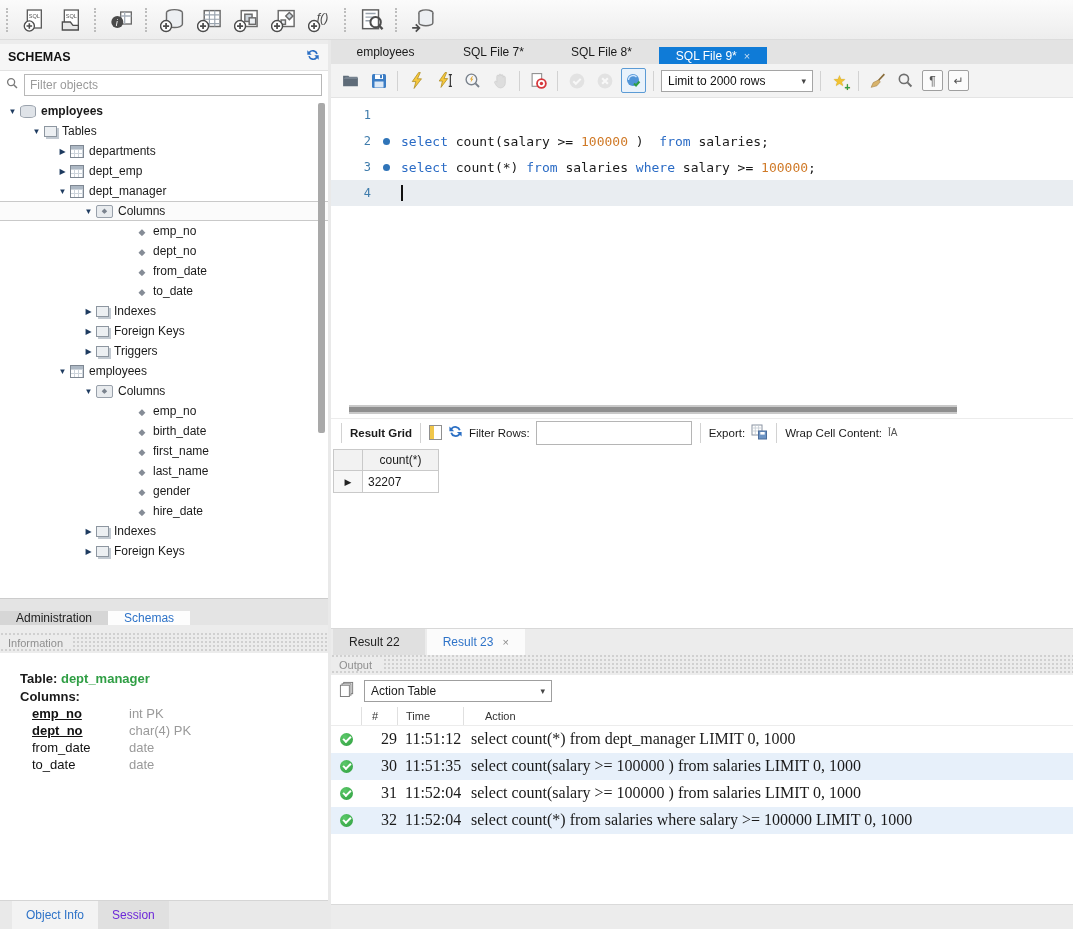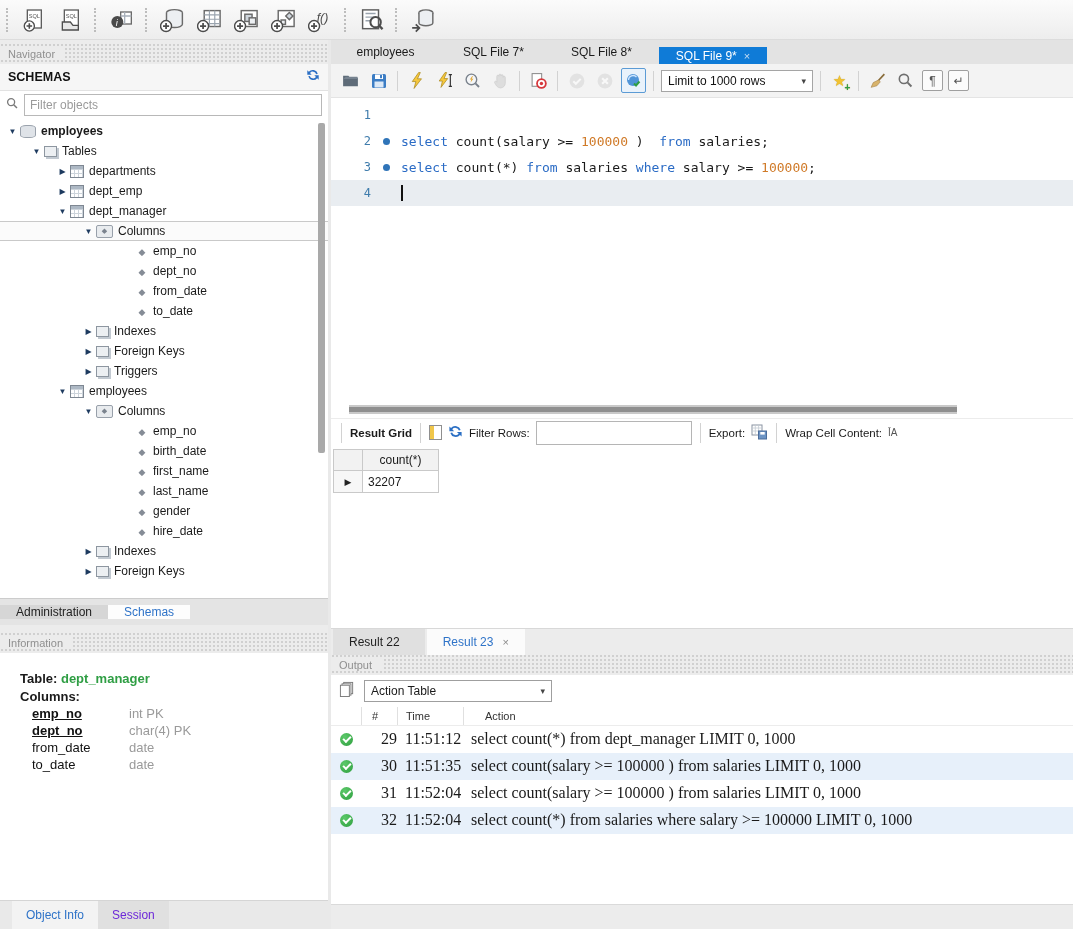--- a/index.html
+++ b/index.html
@@ -45,21 +45,21 @@
     background-image:linear-gradient(#adb8c4 3px,transparent 3px),
       repeating-linear-gradient(90deg,transparent 0 3px,#cdd4db 3px 4px),
       repeating-linear-gradient(0deg,transparent 0 3px,#cdd4db 3px 4px);}
   .icon-columns{width:15px;height:11px;background:#e8ebee;border:1px solid #98a0aa;border-radius:2px;display:flex;align-items:center;justify-content:center;}
   .icon-columns::before{content:"◆";font-size:7px;color:#7b838e;}
   .icon-column{width:12px;text-align:center;}
   .icon-column::before{content:"◆";font-size:9px;color:#858c96;}
   .tree-scroll{position:absolute;right:3px;top:4px;width:7px;height:330px;background:#a9a9a9;border-radius:2px;}
 
   
-  .admin-tabs{height:26px;flex:none;background:#e4e4e4;border-top:1px solid #cccccc;display:flex;align-items:center;}
+  .admin-tabs{height:26px;flex:none;background:#e4e4e4;border-top:1px solid #cccccc;display:flex;align-items:flex-end;}
   .stab{padding:0 16px;display:flex;align-items:center;font-size:12px;color:#222;background:#d6d6d6;}
   .stab.active{background:#fdfdfd;color:#2e73c8;}
   .info-gap{height:8px;flex:none;}
   .info-body{height:247px;flex:none;box-sizing:border-box;background:#fff;padding:18px 8px 0 20px;font-size:13px;overflow:hidden;}
   .tline b{font-weight:bold;}
   .tname{color:#2f9e44;font-weight:bold;}
   .cols-label{display:block;margin-top:3px;font-weight:bold;}
   .cols{padding-left:12px;line-height:17px;margin-top:1px;}
   .crow{display:flex;}
   .cname{width:97px;color:#111;}
@@ -226,23 +226,20 @@
           <ellipse cx="11" cy="4" rx="4.8" ry="2" fill="#eceff2" stroke="#6a6a6a"></ellipse>
           <path d="M6.2 4v7c0 1.1 2.2 2 4.8 2s4.8-.9 4.8-2V4" fill="#eceff2" stroke="#6a6a6a"></path>
           <path d="M1.5 14.5h5M4 12l2.5 2.5L4 17" fill="none" stroke="#4c4c4c" stroke-width="1.2"></path>
         </svg>
     </span>
   </div>
 
   <div class="content">
 
     <div class="sidebar">
-      <div class="panel-header">
-        <span>Navigator</span>
-      </div>
       <div class="schemas-row">
         <span class="schemas-title">SCHEMAS</span>
         <span>
           <svg width="14" height="14" viewBox="0 0 16 16">
               <g fill="#2b6fc4">
                 <path d="M13.5 6.5A6 6 0 0 0 3.2 4.3L1.5 2.6v5h5L4.6 5.7A4 4 0 0 1 11.6 7z"></path>
                 <path d="M2.5 9.5A6 6 0 0 0 12.8 11.7l1.7 1.7v-5h-5l1.9 1.9A4 4 0 0 1 4.4 9z"></path>
               </g>
             </svg>
         </span>
@@ -544,21 +541,21 @@
         </span>
         <span class="ti autocommit">
           <svg width="17" height="17" viewBox="0 0 17 17">
               <circle cx="8" cy="8" r="6" fill="#4f94d8"></circle>
               <path d="M3.5 8a4.5 4.5 0 0 1 8-2.8" fill="none" stroke="#cfe6ff" stroke-width="1.3"></path>
               <path d="M9 11.5l2 2 3.5-4" fill="none" stroke="#2f9e44" stroke-width="2"></path>
             </svg>
         </span>
         <span class="vd"></span>
         <div class="limit-select">
-          <span>Limit to 1000 rows</span>
+          <span>Limit to 2000 rows</span>
           <span class="caret">▾</span>
         </div>
         <span class="vd"></span>
         <span class="ti">
           <span class="star-ic"><span>★</span><span class="star-plus">+</span></span>
         </span>
         <span class="vd"></span>
         <span class="ti">
           <svg width="18" height="18" viewBox="0 0 17 17">
               <path d="M14.5 2 8.5 8.5" stroke="#8a6d3b" stroke-width="1.6"></path>

